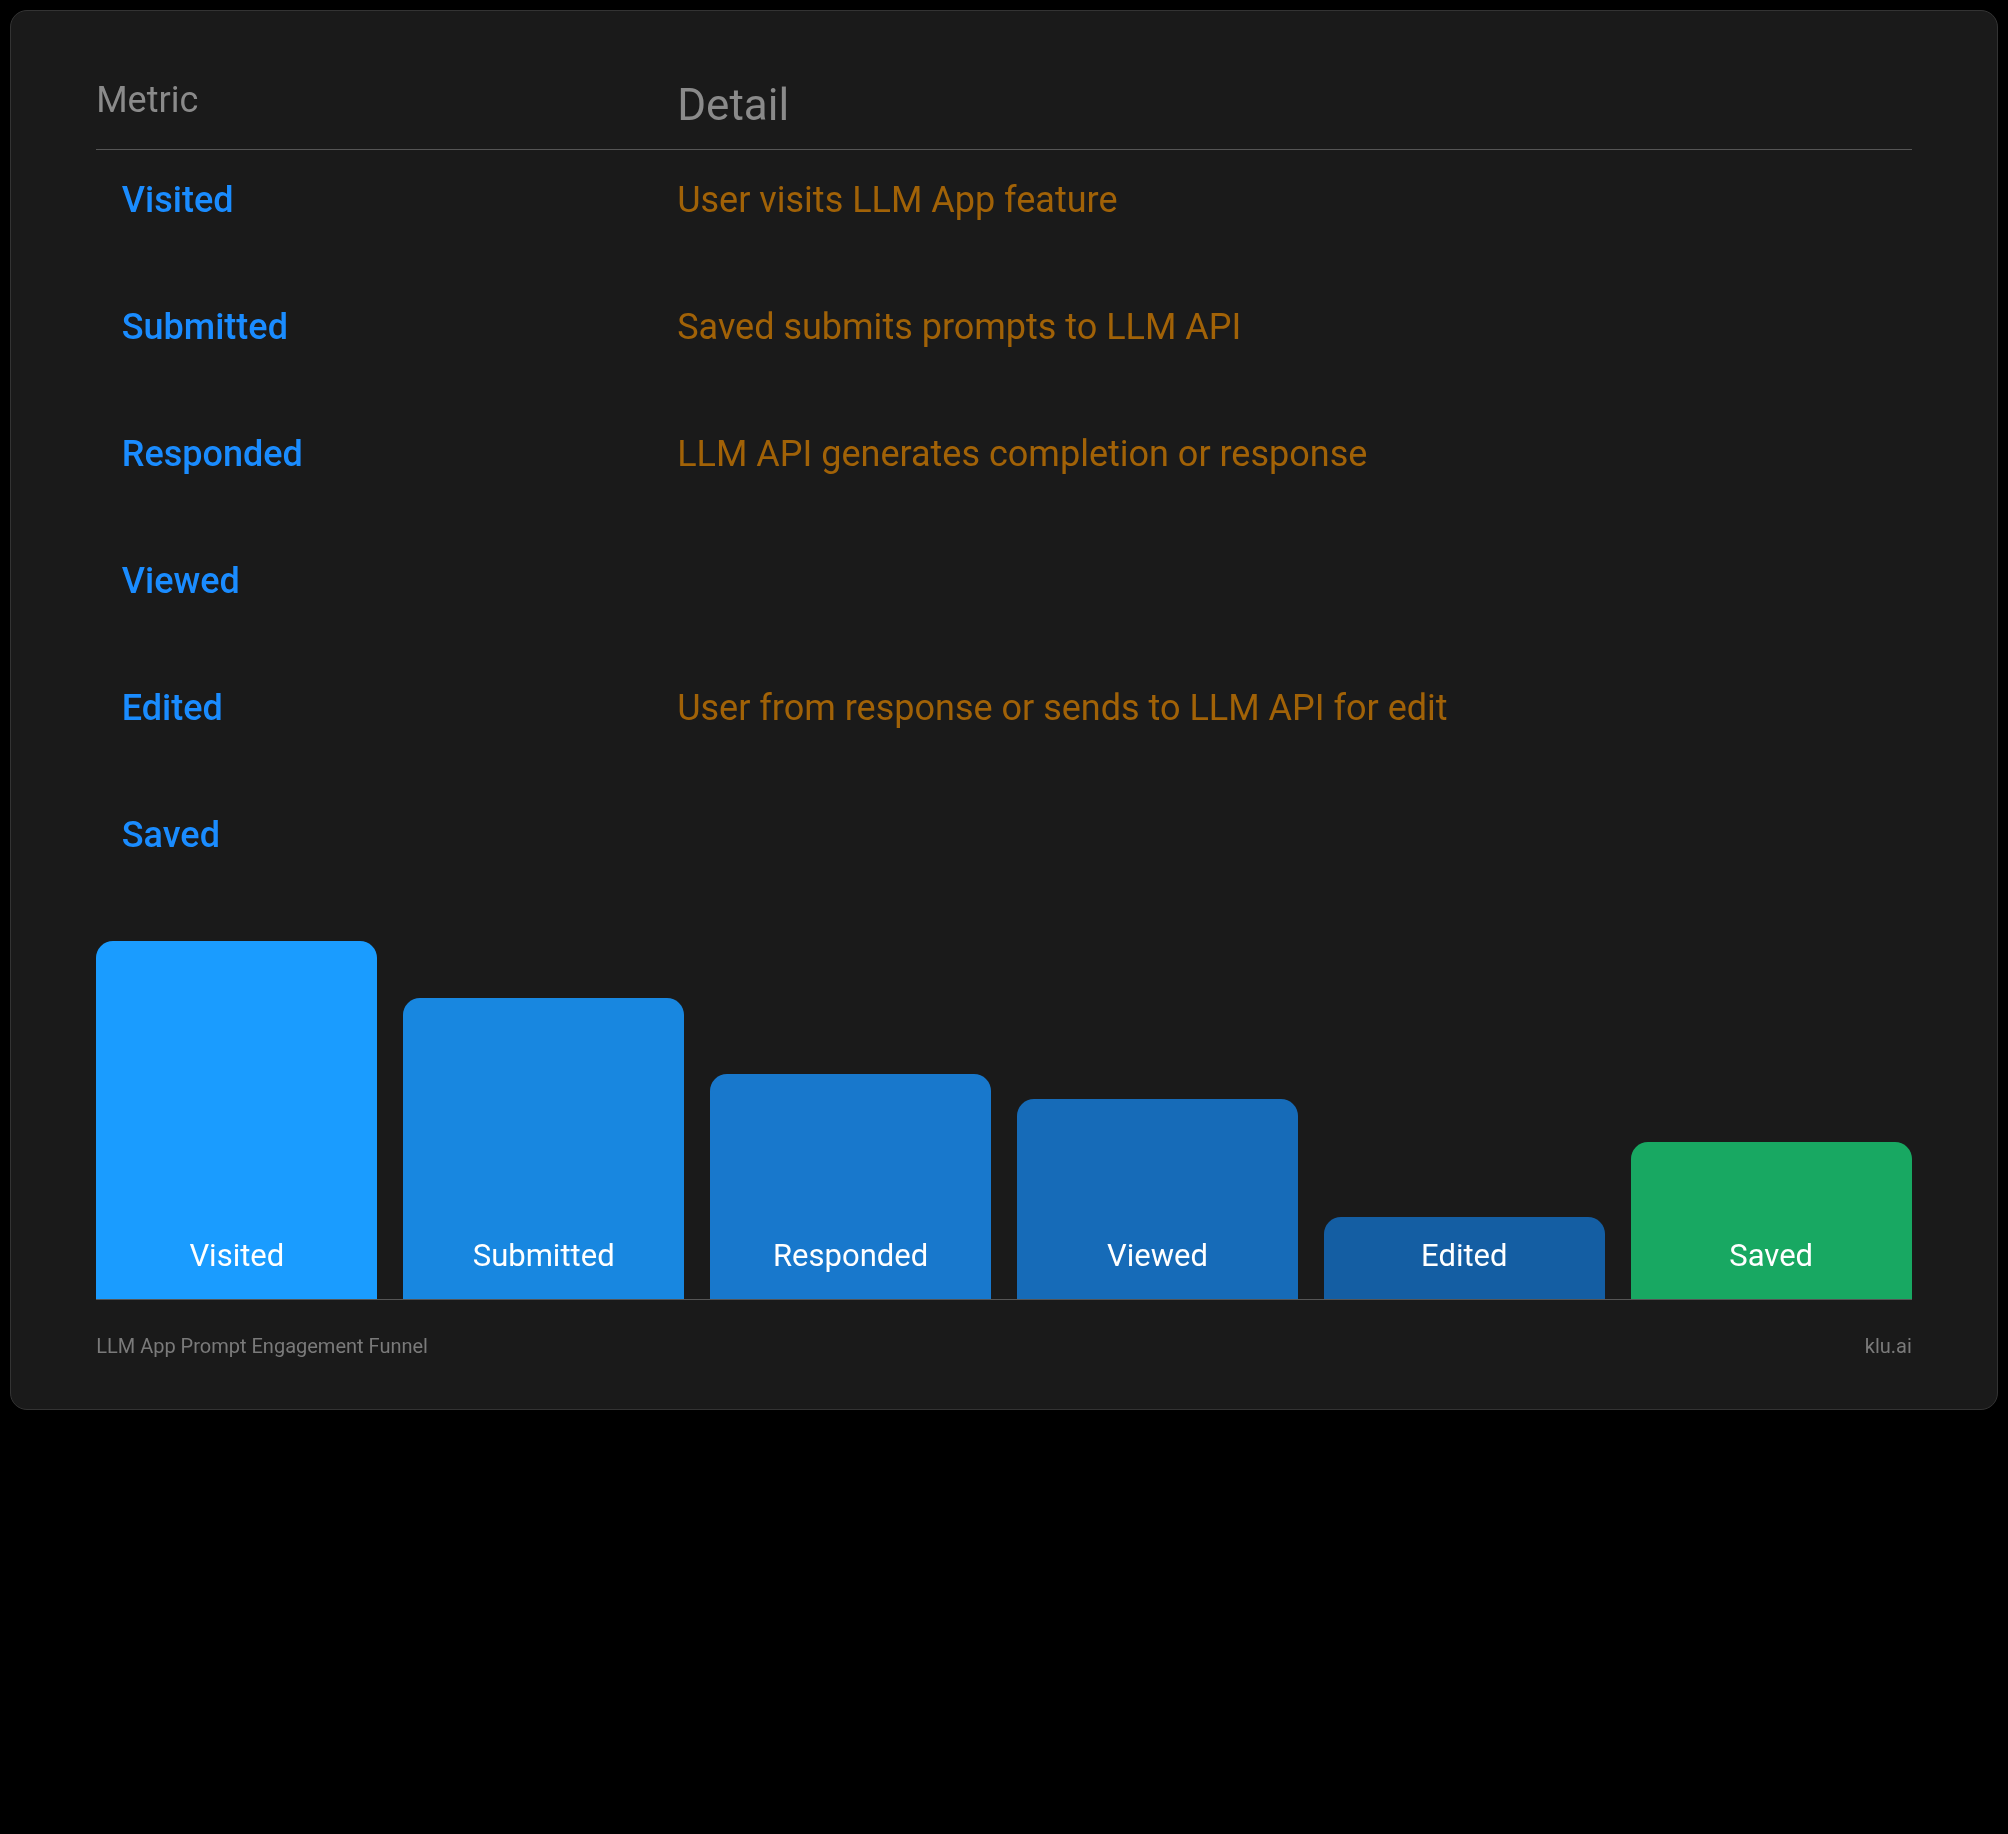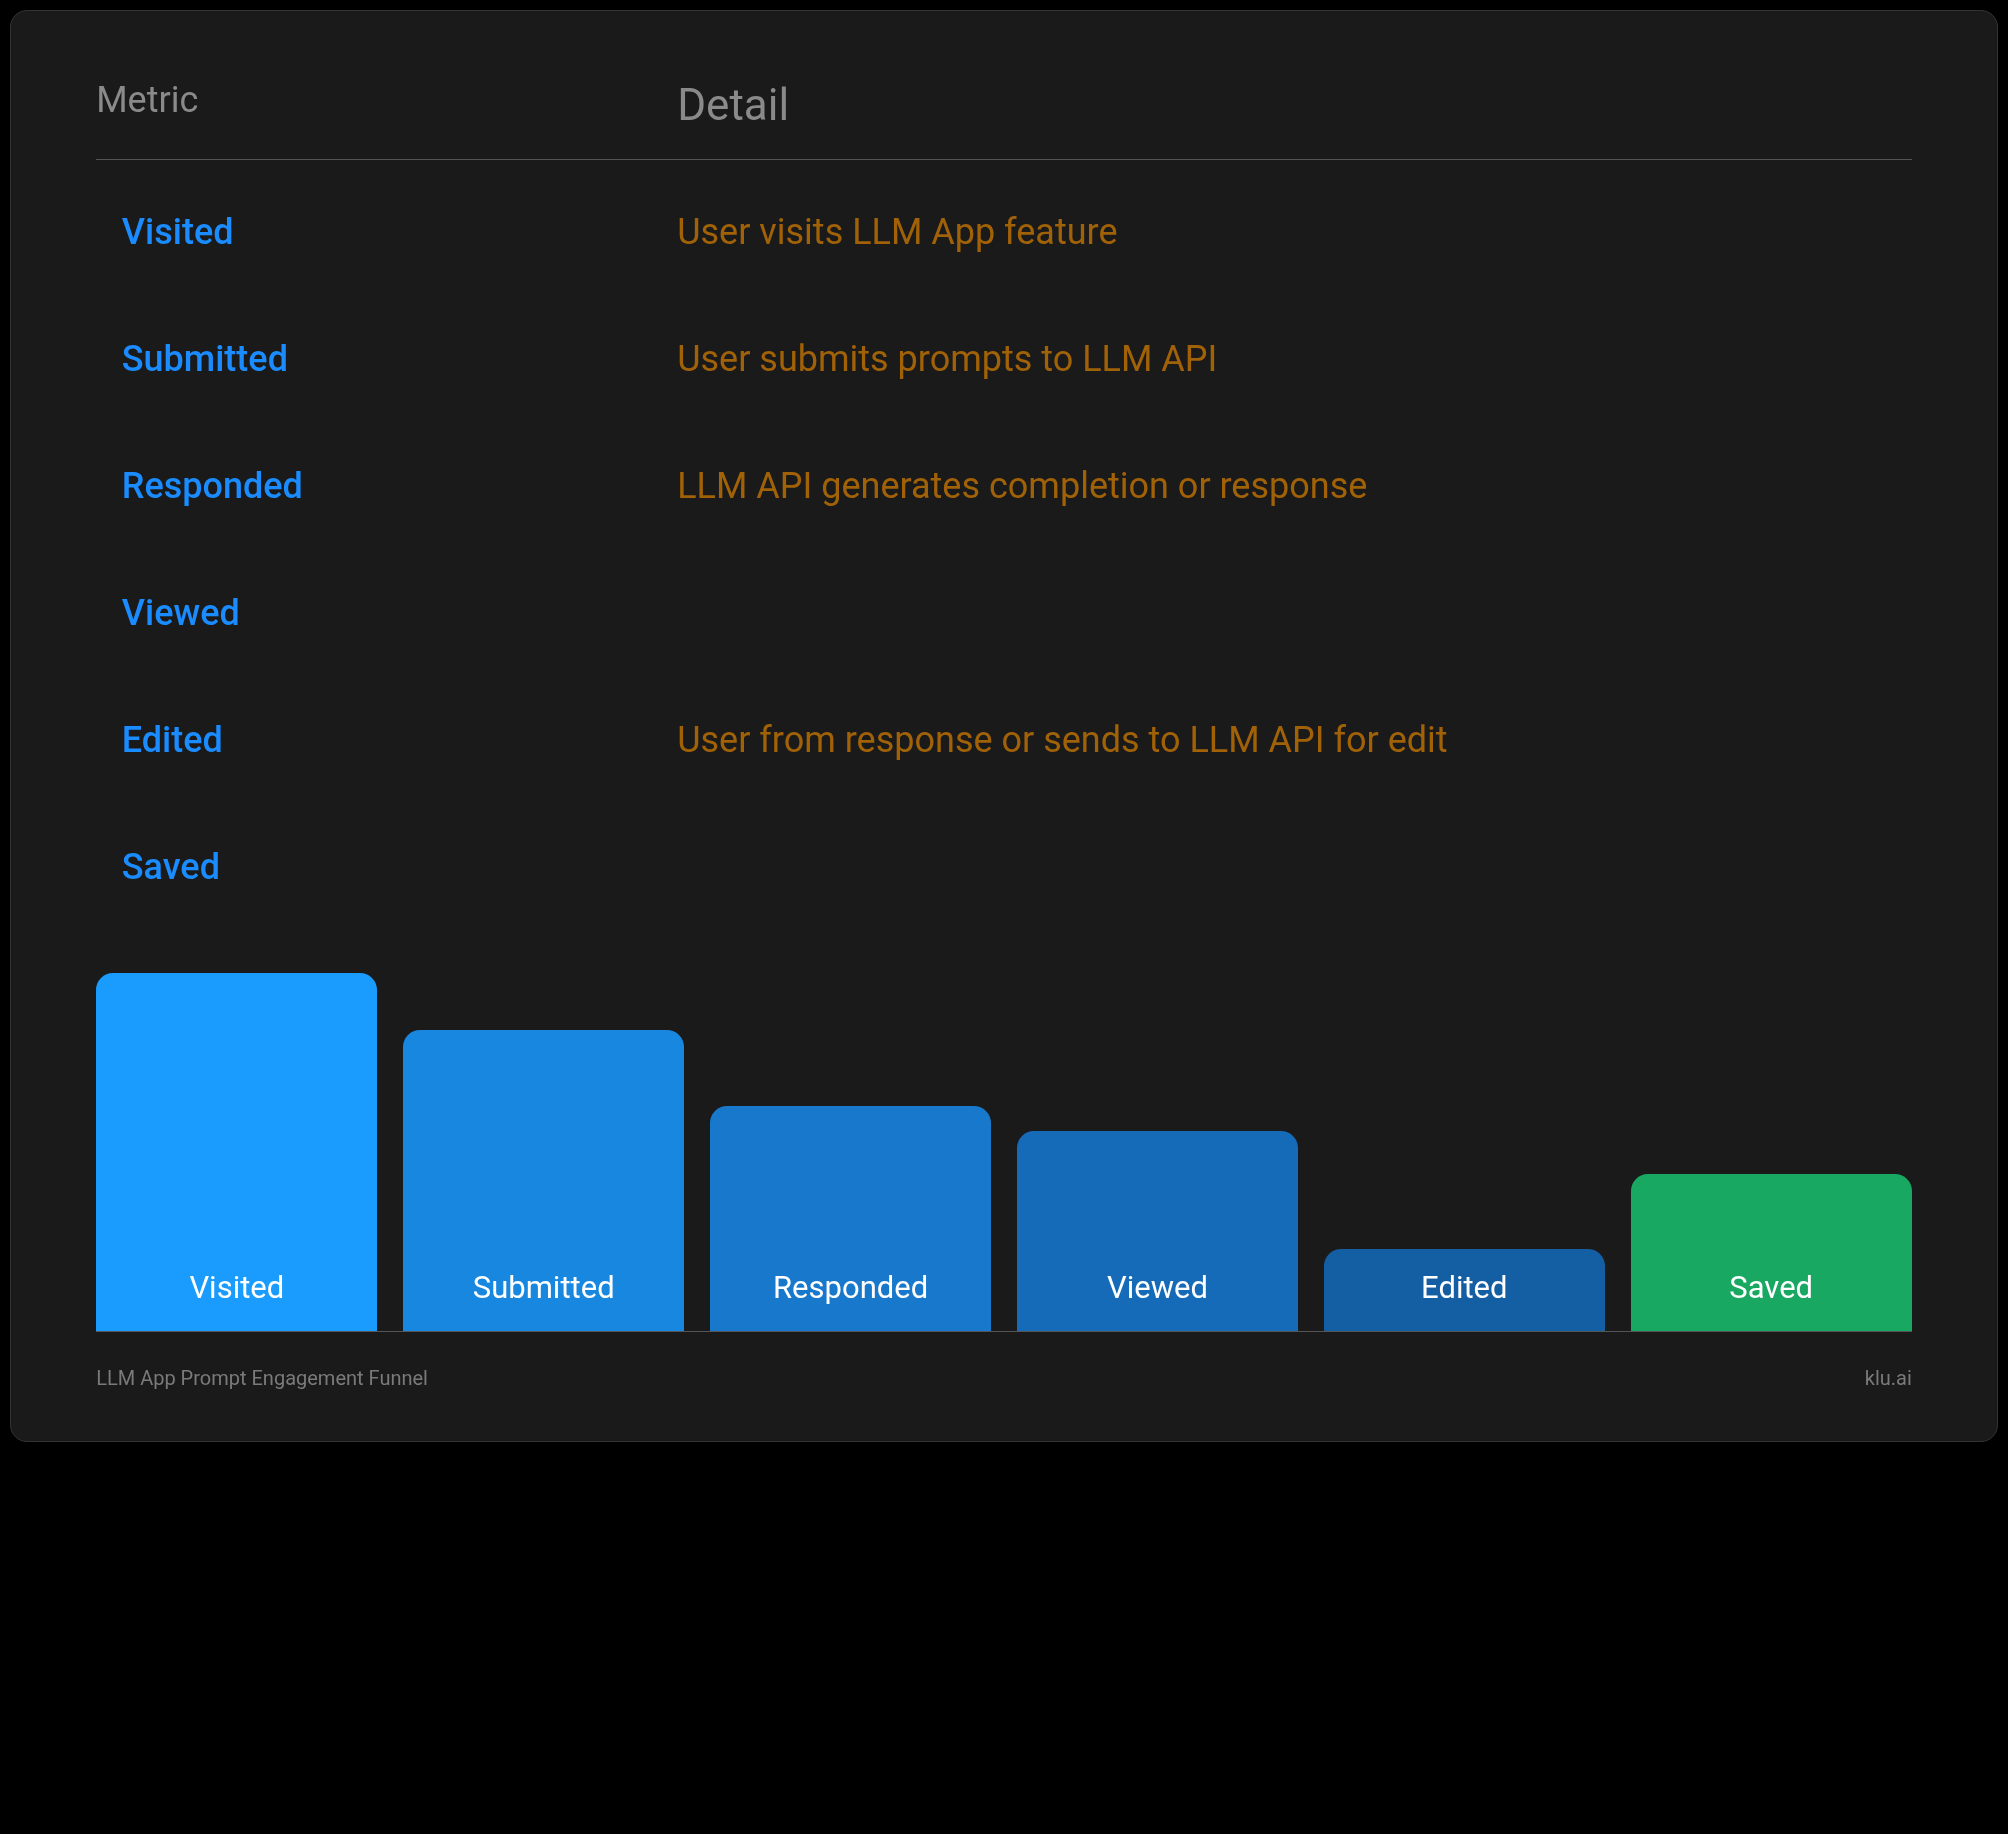--- a/index.html
+++ b/index.html
@@ -15,22 +15,22 @@
     border: 0.9px solid #333;
     border-radius: 17px;
     margin: 10.2px;
     padding: 68px 85px 51px 85px;
     box-sizing: border-box;
     color: #eee;
   }
   .table-header {
     display: flex;
     border-bottom: 0.9px solid #555;
-    padding-bottom: 28px;
-    margin-bottom: 51px;
+    padding-bottom: 18px;
+    margin-bottom: 29px;
   }
   .col-metric {
     flex: 0 0 32%;
     font-size: 36px;
     color: #8a8a8a;
   }
   .col-detail {
     flex: 1;
     font-size: 44px;
     color: #8a8a8a;
@@ -92,21 +92,21 @@
     <div class="col-detail">Detail</div>
   </div>
 
   <div class="table-body">
     <div class="row">
       <div class="metric-name">Visited</div>
       <div class="metric-detail">User visits LLM App feature</div>
     </div>
     <div class="row">
       <div class="metric-name">Submitted</div>
-      <div class="metric-detail">User submits prompts to LLM API</div>
+      <div class="metric-detail">Saved submits prompts to LLM API</div>
     </div>
     <div class="row">
       <div class="metric-name">Responded</div>
       <div class="metric-detail">LLM API generates completion or response</div>
     </div>
     <div class="row">
       <div class="metric-name">Viewed</div>
     </div>
     <div class="row">
       <div class="metric-name">Edited</div>

